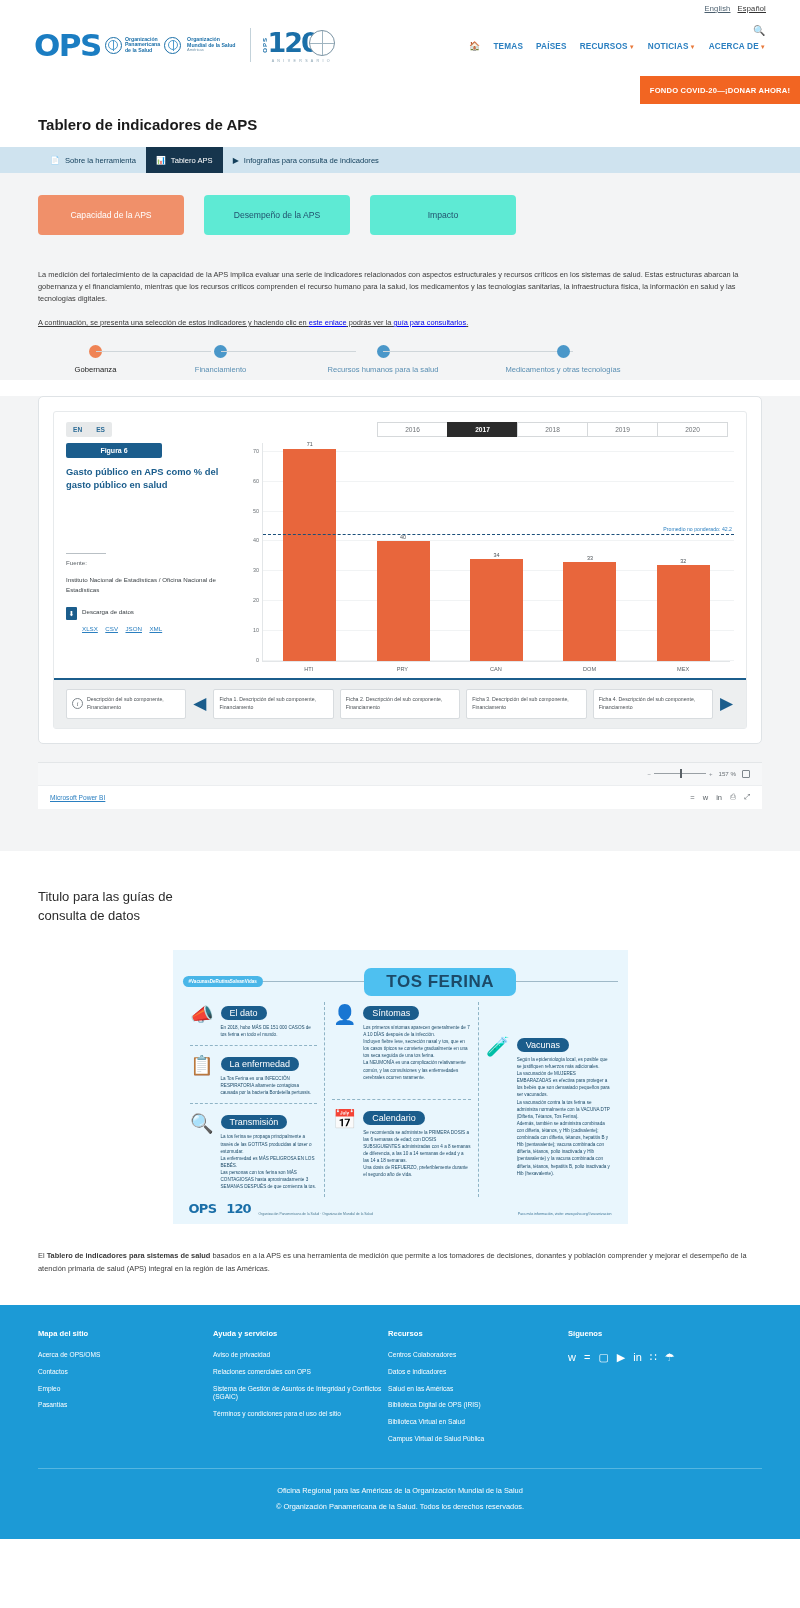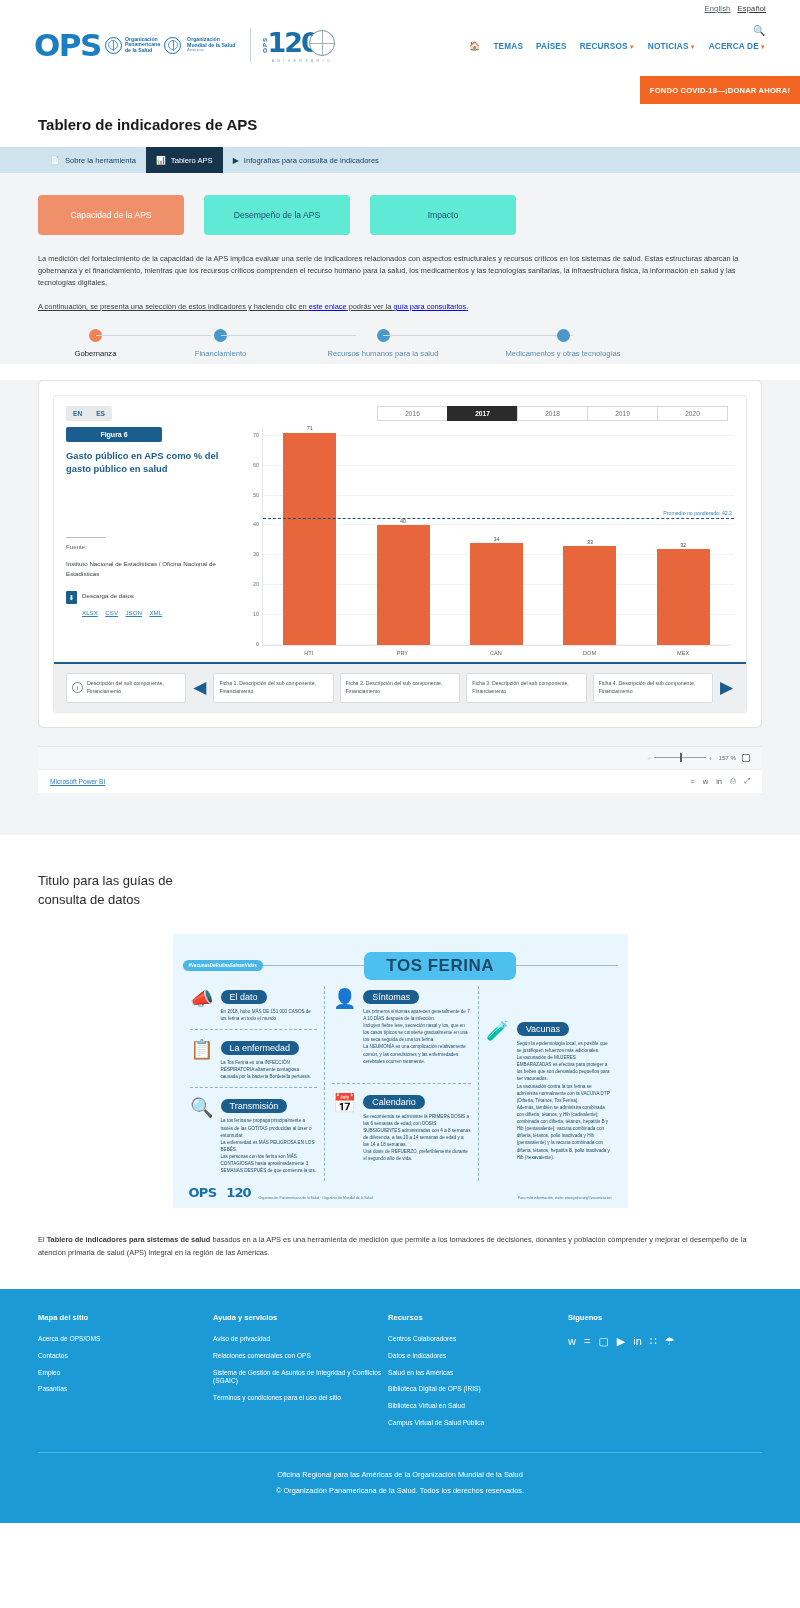--- a/index.html
+++ b/index.html
@@ -68,21 +68,21 @@
   .tab-ico { font-size:8px; }
 
   
   .grey-sec { background:#f3f4f5; padding: 22px 38px 0 38px; }
   .cat-row { display:flex; gap:20px; }
   .cat-btn { width:146px; height:40px; border-radius:4px; display:flex; align-items:center;
              justify-content:center; font-size:8.6px; color:#21536f; }
   .cat-btn.sel { background:#f0906a; color:#fff; }
   .cat-btn.un { background:#5eead4; }
 
-  .para { font-size:7.4px; line-height:1.62; color:#3a3a3a; margin-top:18px; }
+  .para { font-size:7.4px; line-height:1.62; color:#3a3a3a; margin-top:34px; }
   .para2 { font-size:7.4px; line-height:1.62; color:#3a3a3a; margin-top:12px;text-decoration:underline; }
 
   
   .steps { display:flex; margin-top:16px; padding-bottom:6px; }
   .step { display:flex; flex-direction:column; align-items:center; position:relative; }
   .step .dot { width:13px; height:13px; border-radius:50%; }
   .step .lbl { font-size:7.6px; margin-top:7px; white-space:nowrap; }
   .step .connector { position:absolute; top:6px; left:50%; height:1px; background:#cfd6da; }
 
   
@@ -254,21 +254,21 @@
     <a href="#"><span>TEMAS</span></a>
     <a href="#"><span>PAÍSES</span></a>
     <a href="#"><span>RECURSOS</span><span class="caret">▼</span></a>
     <a href="#"><span>NOTICIAS</span><span class="caret">▼</span></a>
     <a href="#"><span>ACERCA DE</span><span class="caret">▼</span></a>
   </div>
   <div class="search-ico">🔍</div>
 </div>
 
 <div class="donate-wrap">
-  <div class="donate">FONDO COVID-18—¡DONAR AHORA!</div>
+  <div class="donate">FONDO COVID-20—¡DONAR AHORA!</div>
 </div>
 
 <div class="title-band">
   <div class="page-title">Tablero de indicadores de APS</div>
 </div>
 
 <div class="tabstrip">
   <div class="tab">
     <span class="tab-ico">📄</span>
     <span>Sobre la herramienta</span>

